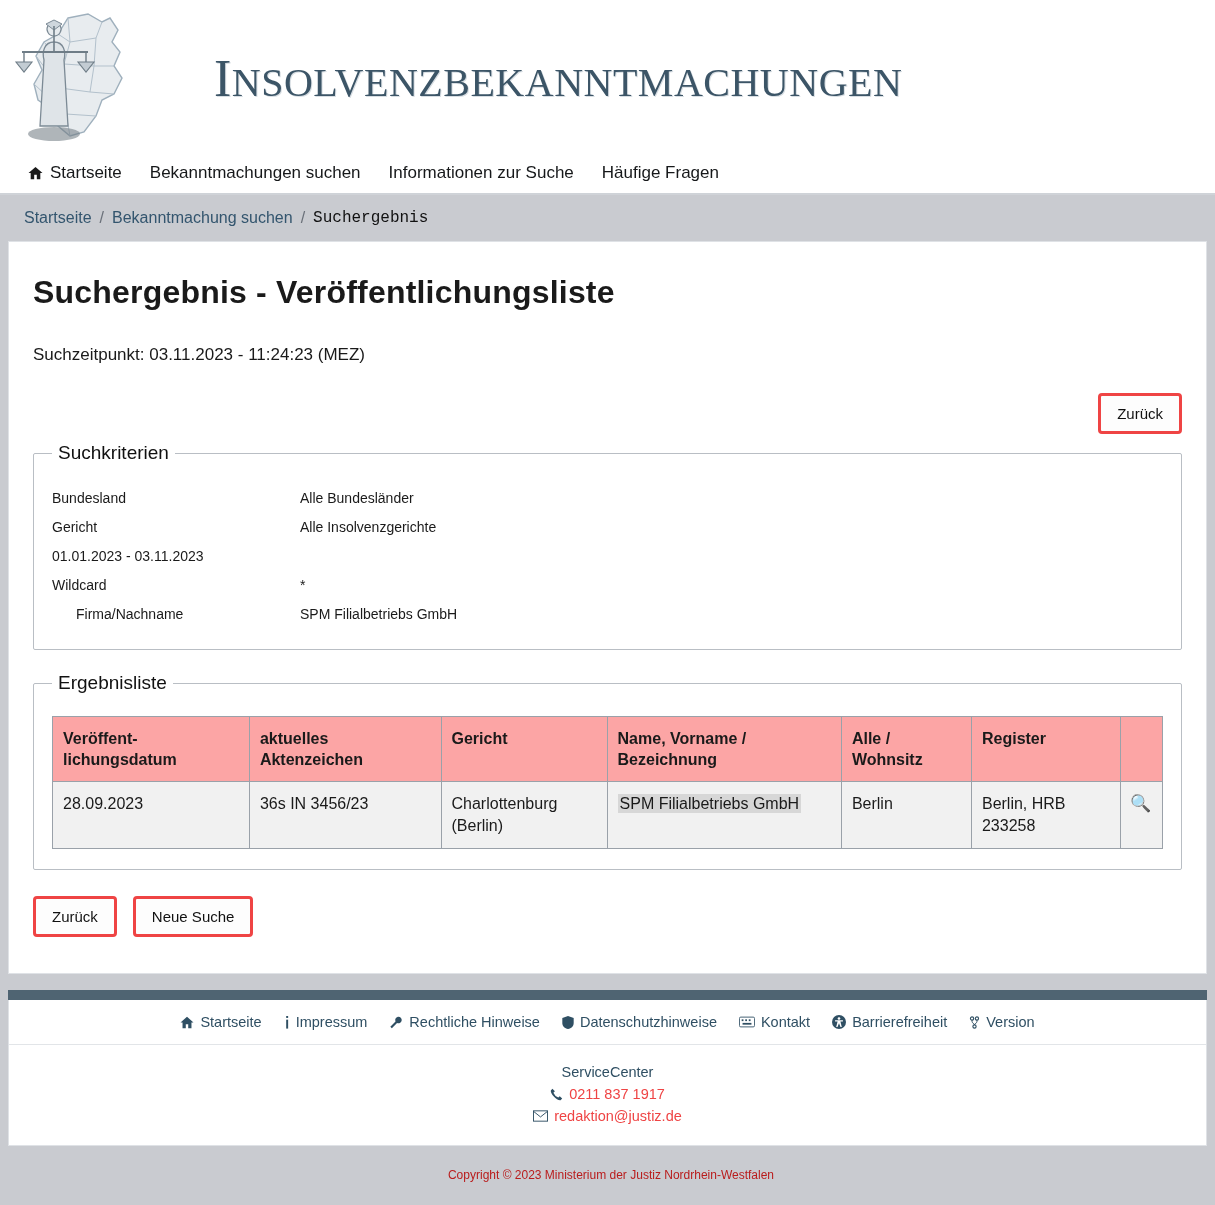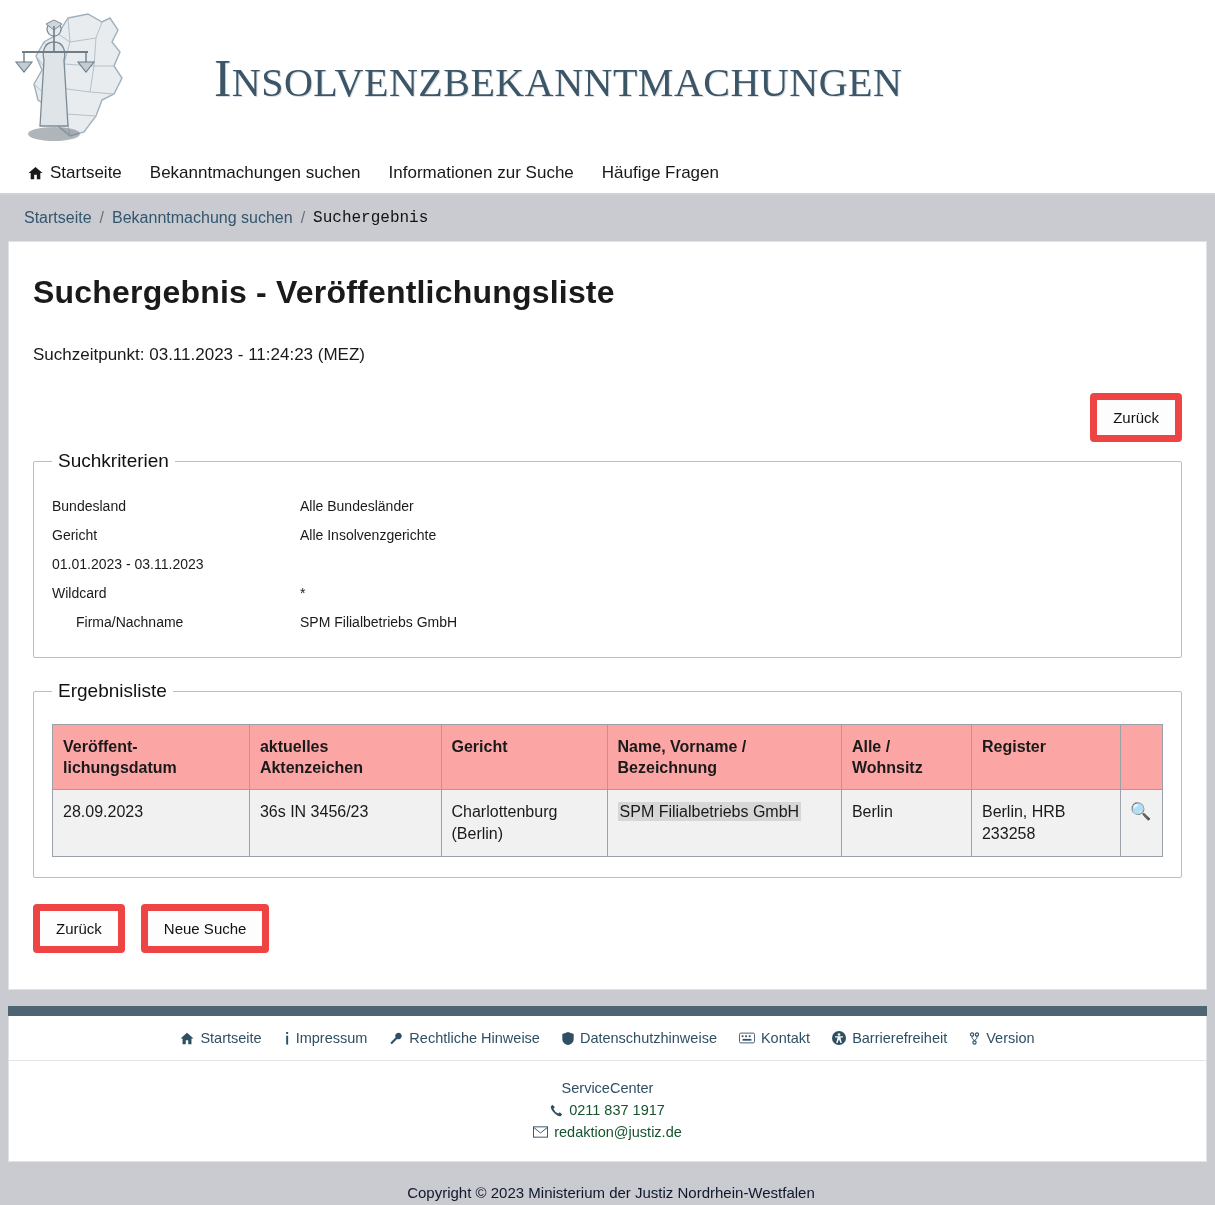--- a/index.html
+++ b/index.html
@@ -100,21 +100,21 @@
     margin: 0 0 28px 0;
   }
 
   .btn-row-top {
     display: flex;
     justify-content: flex-end;
     margin-bottom: 2px;
   }
   .btn {
     background: #fdfdfd;
-    border: 7px solid #ef4444;
+    border: 3px solid #ef4444;
     border-radius: 4px;
     padding: 9px 16px;
     font-size: 15px;
     color: #111;
     cursor: pointer;
     font-family: "Liberation Sans", sans-serif;
   }
 
   fieldset {
     border: 1px solid #b9bec4;
@@ -215,26 +215,26 @@
     align-items: center;
     gap: 6px;
   }
   .service {
     padding-top: 16px;
     font-size: 14.5px;
     color: #2f4f63;
     line-height: 22px;
     text-align: center;
   }
-  .service a { color: #14532d; text-decoration: none; }
+  .service a { color: #ef4444; text-decoration: none; }
   .service-line { display: flex; justify-content: center; align-items: center; gap: 6px; }
   .copyright {
     text-align: center;
-    font-size: 15px;
-    color: #0f172a;
+    font-size: 12px;
+    color: #b91c1c;
     padding: 22px 0 14px 7px;
   }
   svg.ic { display: inline-block; vertical-align: -2px; }
 </style>
 </head>
 <body>
 
 <div class="page">
 
   <div class="header">

